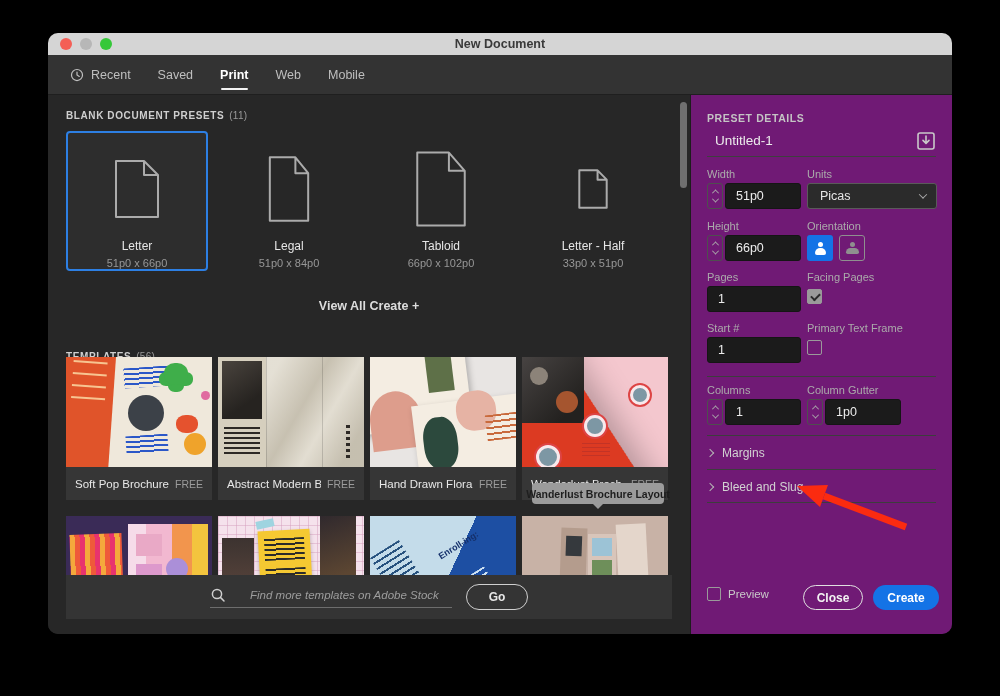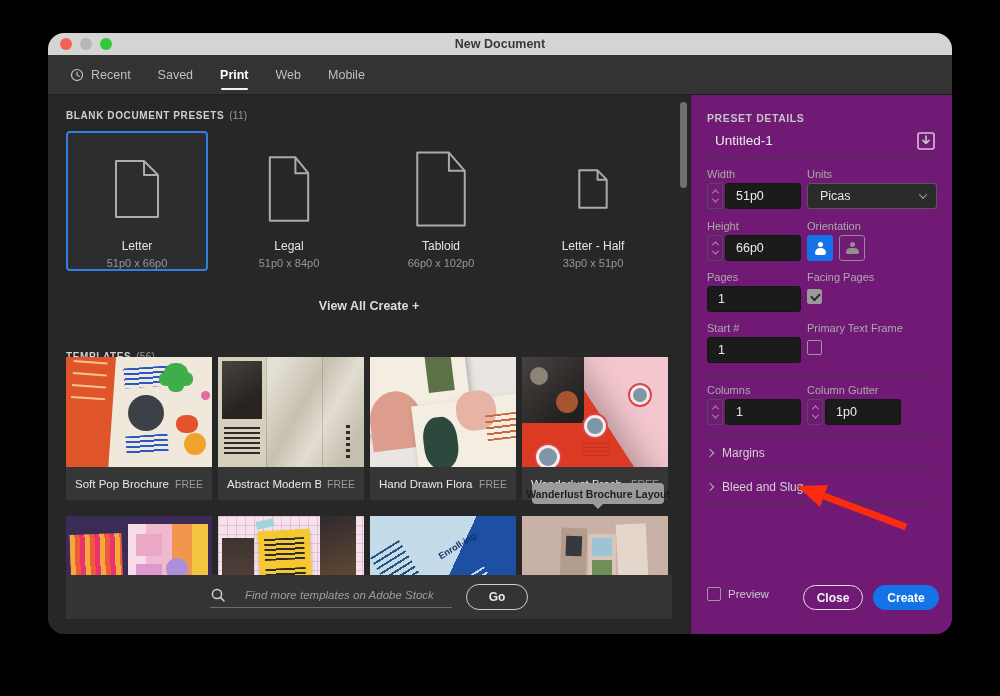--- a/index.html
+++ b/index.html
@@ -1,21 +1,21 @@
 <!DOCTYPE html>
 <html><head>
 <meta charset="utf-8">
 <style>
   * { margin:0; padding:0; box-sizing:border-box; }
   html,body { width:1000px; height:696px; background:#000; overflow:hidden;
               font-family:"Liberation Sans","DejaVu Sans",sans-serif; }
 
   
   .window { position:absolute; left:48px; top:33px; width:904px; height:601px;
-            border-radius:16px; overflow:hidden; background:#272727;
+            border-radius:10px; overflow:hidden; background:#272727;
             box-shadow:0 20px 50px rgba(0,0,0,.85); }
 
   .titlebar { position:relative; height:22px; background:#d5d5d5;
               display:flex; align-items:center; }
   .traffic { position:absolute; left:12px; top:0; height:22px; display:flex; align-items:center; gap:8px; }
   .light { width:12px; height:12px; border-radius:50%; display:inline-block; }
   .light.red   { background:#f45f56; }
   .light.gray  { background:#b7b7b7; }
   .light.green { background:#35c839; }
   .titlebar .title { width:100%; text-align:center; font-size:12.5px; font-weight:bold; color:#3a3a3a; }
@@ -168,21 +168,21 @@
              background:#9b9b9b; border-radius:4px; display:flex; align-items:center;
              justify-content:center; font-size:10.5px; font-weight:bold; color:#1e1e1e;
              white-space:nowrap; }
   .tooltip::after { content:""; position:absolute; left:50%; bottom:-5px; margin-left:-5px;
              border-left:5px solid transparent; border-right:5px solid transparent;
              border-top:5px solid #9b9b9b; }
 
   
   .stockbar { position:absolute; left:18px; right:18px; top:480px; height:44px; background:#343434;
               display:flex; align-items:center; justify-content:center; gap:14px; z-index:20; }
-  .stock-input { display:flex; align-items:center; gap:19px; border-bottom:1px solid #6d6d6d;
+  .stock-input { display:flex; align-items:center; gap:24px; border-bottom:1px solid #6d6d6d;
                  padding-bottom:4px; width:242px; }
   .stock-input .ph { font-size:11.5px; font-style:italic; color:#9d9d9d; white-space:nowrap; }
   .go-btn { width:62px; height:26px; border:1.5px solid #cfcfcf; border-radius:13px; background:transparent;
             color:#e8e8e8; font-size:12px; font-weight:bold; display:flex; align-items:center;
             justify-content:center; }
 
   .scroll-thumb { position:absolute; right:3px; top:7px; width:7px; height:86px;
                   border-radius:4px; background:#707070; z-index:25; }
 
   

